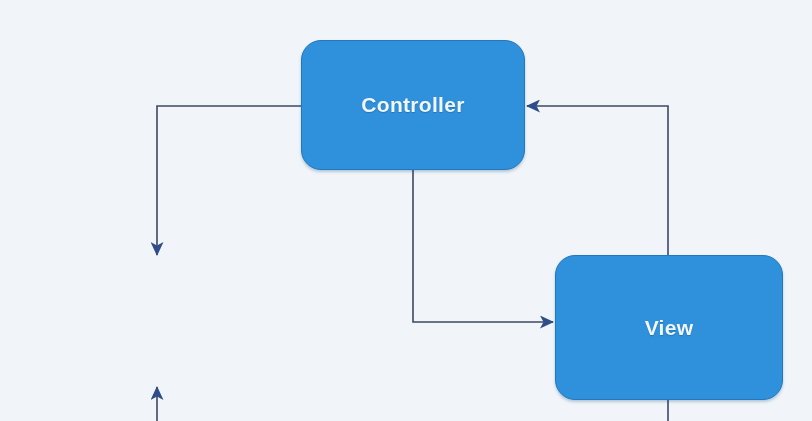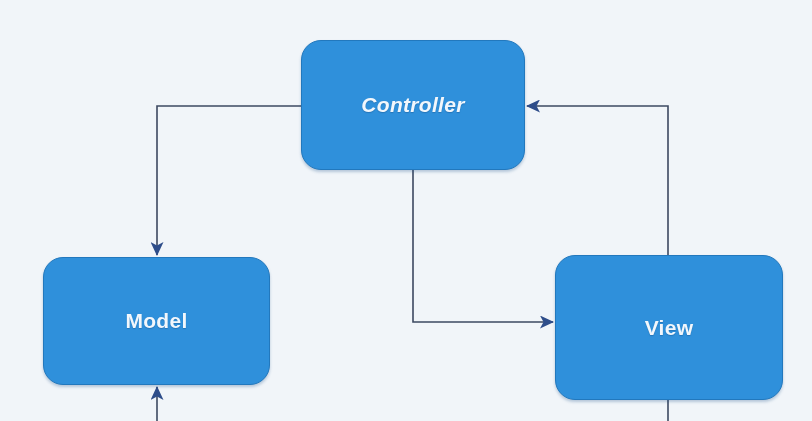--- a/index.html
+++ b/index.html
@@ -37,21 +37,21 @@
     box-shadow: 0 2px 3px rgba(25, 80, 135, 0.28);
     box-sizing: border-box;
   }
   .node-label {
     color: var(--node-text-color, #f2f7fc);
     font-size: 21px;
     font-weight: bold;
     letter-spacing: 0.3px;
     text-shadow: 0 1px 1px rgba(20, 70, 120, 0.35);
   }
-  .node-controller { left: 301px; top: 40px;  width: 224px; height: 130px; font-style: italic; }
+  .node-controller { left: 301px; top: 40px;  width: 224px; height: 130px; }
   .node-model      { left: 43px;  top: 257px; width: 227px; height: 128px; }
   .node-view       { left: 555px; top: 255px; width: 228px; height: 145px; }
 </style>
 </head>
 <body>
 
 <div class="stage">
 
   <svg class="edges-layer" viewBox="0 0 812 421" xmlns="http://www.w3.org/2000/svg">
     <defs>
@@ -68,21 +68,18 @@
 
     <path class="edge" marker-end="url(#arrow)" d="M157,421 L157,387"></path>
 
     <path class="edge" d="M668,383 L668,421"></path>
   </svg>
 
   <div class="node node-controller">
     <span class="node-label">Controller</span>
   </div>
 
-  <div class="node node-model">
-    <span class="node-label">Model</span>
-  </div>
 
   <div class="node node-view">
     <span class="node-label">View</span>
   </div>
 
 </div>
 
 </body></html>

